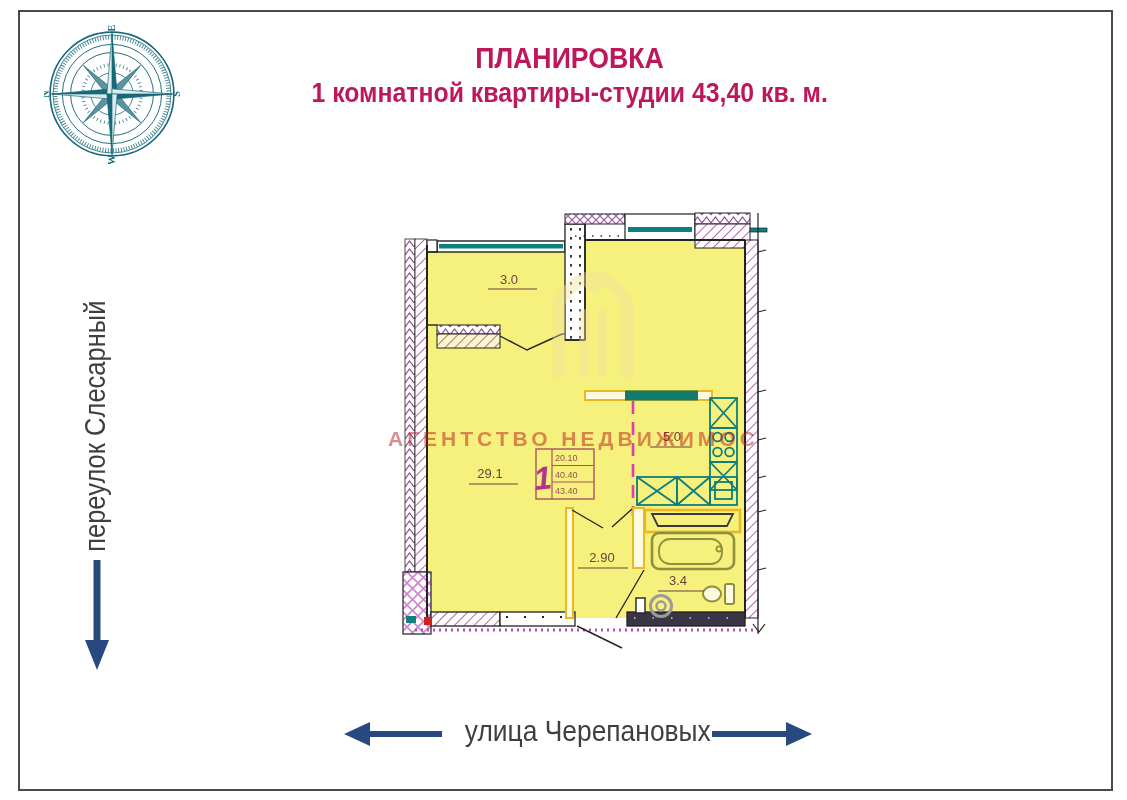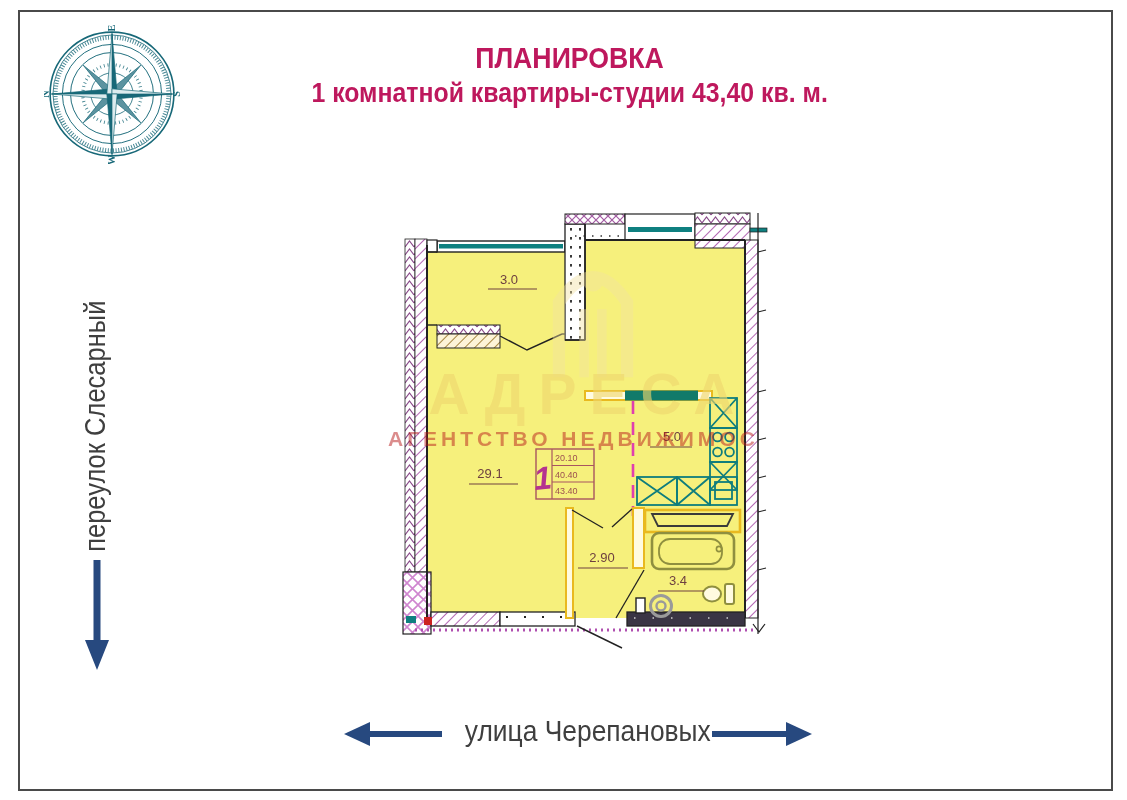--- a/index.html
+++ b/index.html
@@ -269,16 +269,15 @@
     </g>
   </svg>
 
   <div id="watermark">
     <svg width="170" height="150" style="position:absolute;left:120px;top:38px;opacity:.42" viewBox="0 0 120 110">
       <path d="M35 100 L35 45 Q60 8 85 45 L85 100" fill="none" stroke="#f2e2a0" stroke-width="9"></path>
       <rect x="50" y="50" width="7" height="50" fill="#f2e2a0"></rect>
       <rect x="63" y="50" width="7" height="50" fill="#f2e2a0"></rect>
       <circle cx="60" cy="30" r="7" fill="#f2e2a0"></circle>
     </svg>
-    <div id="wm-brand">АДРЕСА</div>
     <div id="wm-tag">АГЕНТСТВО НЕДВИЖИМОС</div>
   </div>
 </div>
 
 </body></html>

